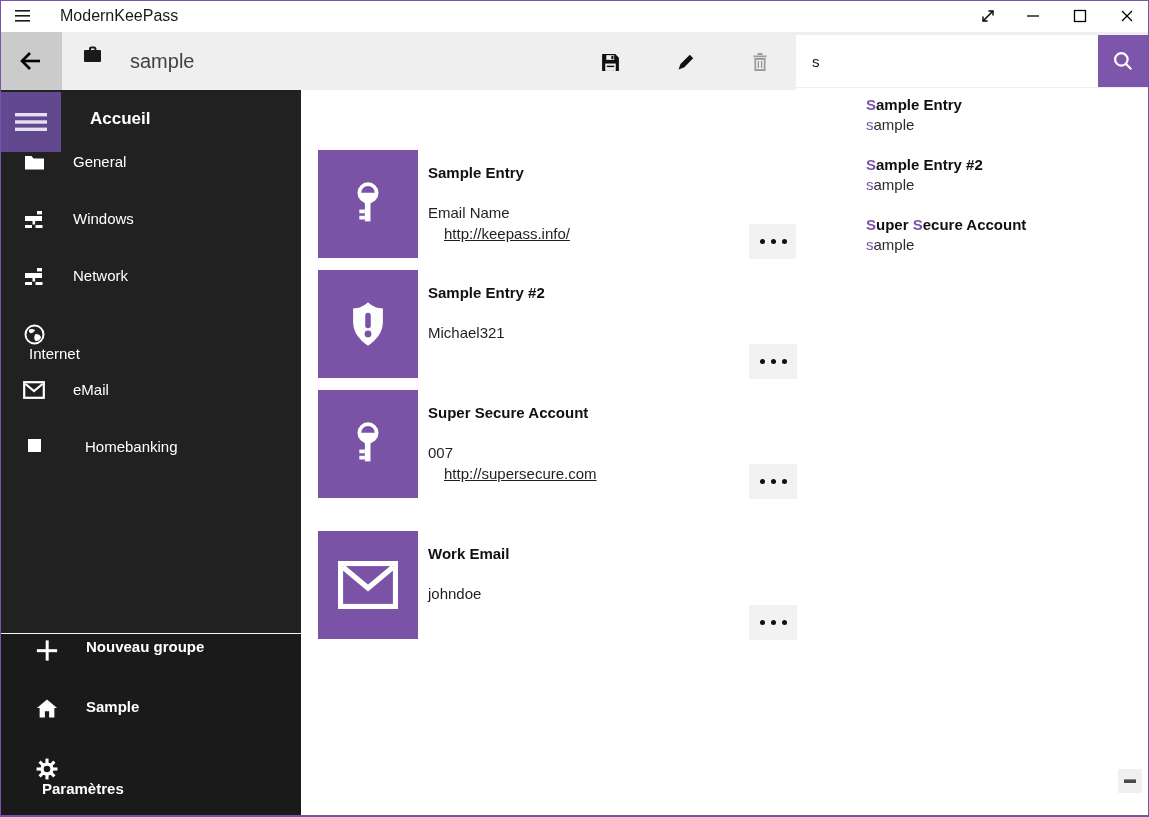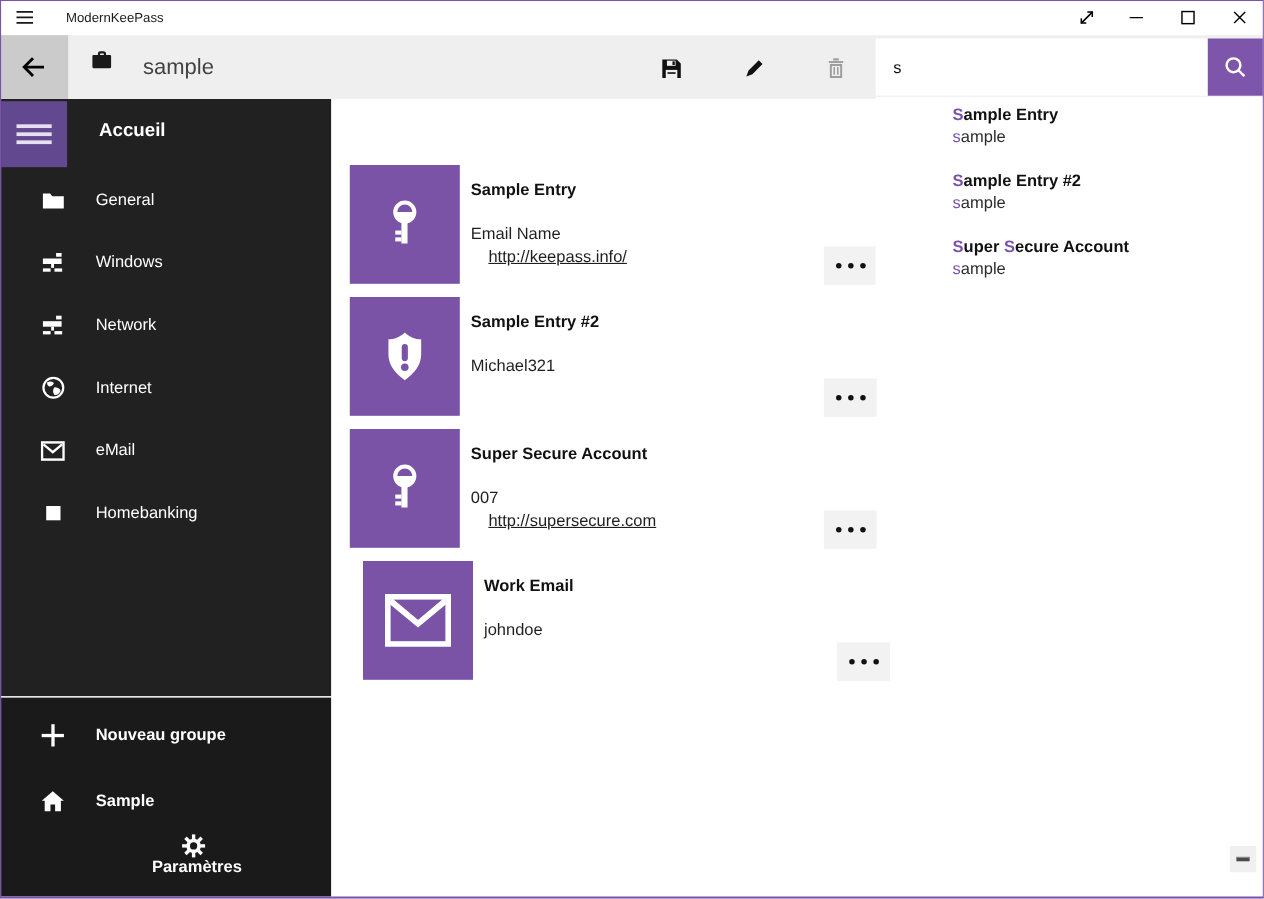--- a/index.html
+++ b/index.html
@@ -5,44 +5,44 @@
   html,body{margin:0;padding:0;}
   body{
     width:1149px;height:817px;position:relative;overflow:hidden;
     background:#ffffff;font-family:"Liberation Sans",sans-serif;
     -webkit-font-smoothing:antialiased;
   }
   .abs{position:absolute;}
   
   #win-border{left:0;top:0;width:1149px;height:817px;border:1px solid #7a52ab;border-bottom:2px solid #7a52ab;box-sizing:border-box;pointer-events:none;z-index:99;}
   #titlebar{left:0;top:0;width:1149px;height:32px;background:#ffffff;}
-  #titlebar-title{left:60px;top:0;height:20px;line-height:32px;font-size:12px;color:#1a1a1a;}
+  #titlebar-title{left:60px;top:0;height:20px;line-height:32px;font-size:16px;color:#1a1a1a;}
   .tb-btn{top:0;width:45px;height:32px;display:flex;align-items:center;justify-content:center;}
   
   #header{left:0;top:32px;width:1149px;height:58px;background:#efefef;}
   #back-button{left:0;top:32px;width:62px;height:58px;background:#cbcbcb;display:flex;align-items:center;justify-content:center;}
   #db-icon{left:83px;top:46px;}
   #db-title{left:130px;top:32px;height:58px;line-height:58px;font-size:20px;color:#424242;}
   .cmd-btn{top:42px;width:40px;height:40px;display:flex;align-items:center;justify-content:center;}
   #save-button{left:590px;}
   #edit-button{left:666px;}
   #delete-button{left:740px;}
   
   #search-input{left:796px;top:35px;width:302px;height:52px;border:none;outline:none;background:#ffffff;font-size:15px;padding:0 0 0 16px;box-sizing:border-box;color:#111;font-family:"Liberation Sans",sans-serif;}
   #search-button{left:1098px;top:35px;width:50px;height:52px;background:#7d56ab;display:flex;align-items:center;justify-content:center;border:none;}
   
   #sidebar-top{left:1px;top:90px;width:300px;height:543px;background:#212121;}
   #sidebar-bottom{left:1px;top:634px;width:300px;height:181px;background:#1a1a1a;}
   #sidebar-sep{left:1px;top:633px;width:300px;height:1px;background:#f5f5f5;}
   #pane-toggle{left:1px;top:92px;width:60px;height:60px;background:#62498f;display:flex;align-items:center;justify-content:center;}
   #groups-heading{left:90px;top:109px;font-size:17px;font-weight:700;color:#ffffff;}
-  .side-item{left:15px;width:300px;height:57px;display:flex;align-items:center;}
+  .side-item{left:1px;width:300px;height:57px;display:flex;align-items:flex-start;}
   .side-item .ico{width:22px;margin-left:22px;display:flex;justify-content:center;}
   .side-item .lbl{margin-left:28px;font-size:15px;color:#ffffff;}
-  .side-cmd{height:60px;}
+  .side-cmd{height:60px;padding-left:13px;}
   .side-cmd .lbl{font-weight:700;}
   
   .entry{left:318px;width:480px;height:108px;}
   .tile{position:absolute;left:0;top:0;width:100px;height:108px;background:#7a53a7;display:flex;align-items:center;justify-content:center;}
   .entry .e-title{position:absolute;left:110px;top:14px;font-size:15px;font-weight:700;color:#111;}
   .entry .e-user{position:absolute;left:110px;top:54px;font-size:15px;color:#1f1f1f;}
   .entry .e-url{position:absolute;left:126px;top:75px;font-size:15px;color:#1f1f1f;text-decoration:underline;}
   .more-btn{position:absolute;left:431px;top:74px;width:48px;height:35px;background:#f2f2f2;display:flex;align-items:center;justify-content:center;border:none;}
   .more-btn i{width:5px;height:5px;border-radius:50%;background:#111;display:inline-block;margin:0 3px;}
   
@@ -194,40 +194,40 @@
           <rect x="13" y="1" width="5" height="3.4"></rect>
           <rect x="1" y="6" width="17" height="5"></rect>
           <rect x="8.5" y="11" width="2.6" height="3.5"></rect>
           <rect x="1" y="15" width="7" height="3"></rect>
           <rect x="11.5" y="15" width="7" height="3"></rect>
         </g>
       </svg>
     </span>
   <span class="lbl">Network</span>
 </div>
-<div class="abs side-item" style="top:324px;">
+<div class="abs side-item" style="top:324px;flex-direction:column;">
   <span class="ico">
       <svg width="21" height="21" viewBox="0 0 21 21">
         <circle cx="10.5" cy="10.5" r="9" fill="none" stroke="#fff" stroke-width="2"></circle>
         <path d="M5 5.5 q3.5 -1.5 6 0.6 q-1 3 -4.4 3.2 q-2.4 -1.4 -1.6 -3.8 z" fill="#fff"></path>
         <path d="M11.5 10 q4.5 0 5.6 3.4 q-2.2 4.4 -5.8 3.4 q-2.3 -3.4 0.2 -6.8 z" fill="#fff"></path>
       </svg>
     </span>
   <span class="lbl">Internet</span>
 </div>
 <div class="abs side-item" style="top:381px;">
   <span class="ico">
       <svg width="22" height="18" viewBox="0 0 22 18">
         <rect x="1.2" y="1.2" width="19.6" height="15.6" fill="none" stroke="#fff" stroke-width="2.2"></rect>
         <path d="M2.5 3 L11 10 L19.5 3" fill="none" stroke="#fff" stroke-width="2.2"></path>
       </svg>
     </span>
   <span class="lbl">eMail</span>
 </div>
-<div class="abs side-item" style="top:438px;">
+<div class="abs side-item" style="top:438px;gap:12px;">
   <span class="ico">
       <svg width="15" height="15" viewBox="0 0 15 15">
         <rect x="1" y="1" width="13" height="13" fill="#fff"></rect>
       </svg>
     </span>
   <span class="lbl">Homebanking</span>
 </div>
 
 <div class="abs side-item side-cmd" style="top:638px;">
   <span class="ico">
@@ -314,21 +314,21 @@
   <div class="e-title">Super Secure Account</div>
   <div class="e-user">007</div>
   <div class="e-url">http://supersecure.com</div>
   <button class="more-btn">
       <i></i>
       <i></i>
       <i></i>
     </button>
 </div>
 
-<div class="abs entry" style="top:510px;margin-left:12px;">
+<div class="abs entry" style="top:531px;">
   <div class="tile">
     <svg width="60" height="48" viewBox="0 0 100 80">
         <rect x="4" y="4" width="92" height="72" fill="none" stroke="#fff" stroke-width="9"></rect>
         <path d="M8 10 L50 45 L92 10" fill="none" stroke="#fff" stroke-width="9"></path>
       </svg>
   </div>
   <div class="e-title">Work Email</div>
   <div class="e-user">johndoe</div>
   <div class="e-url"></div>
   <button class="more-btn">

